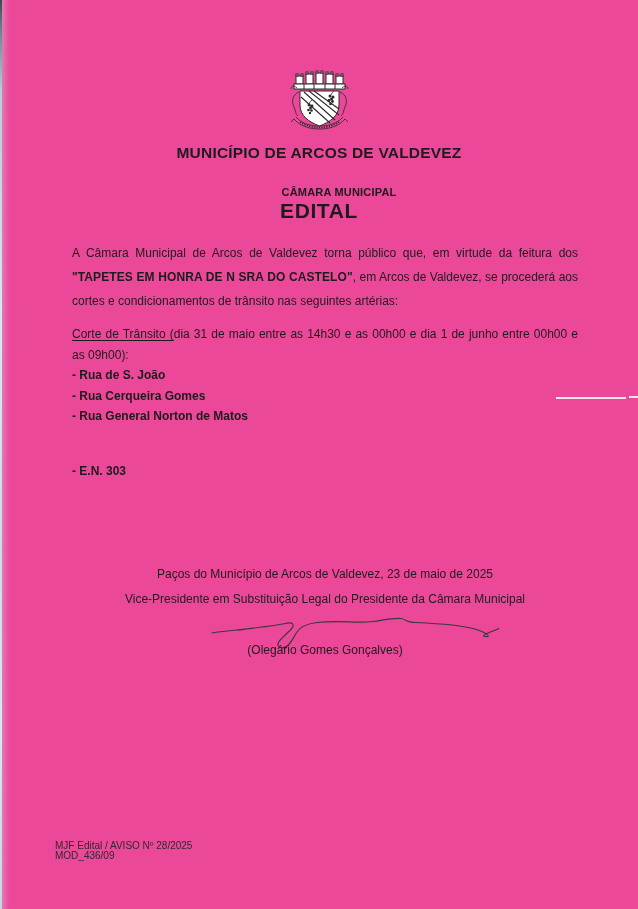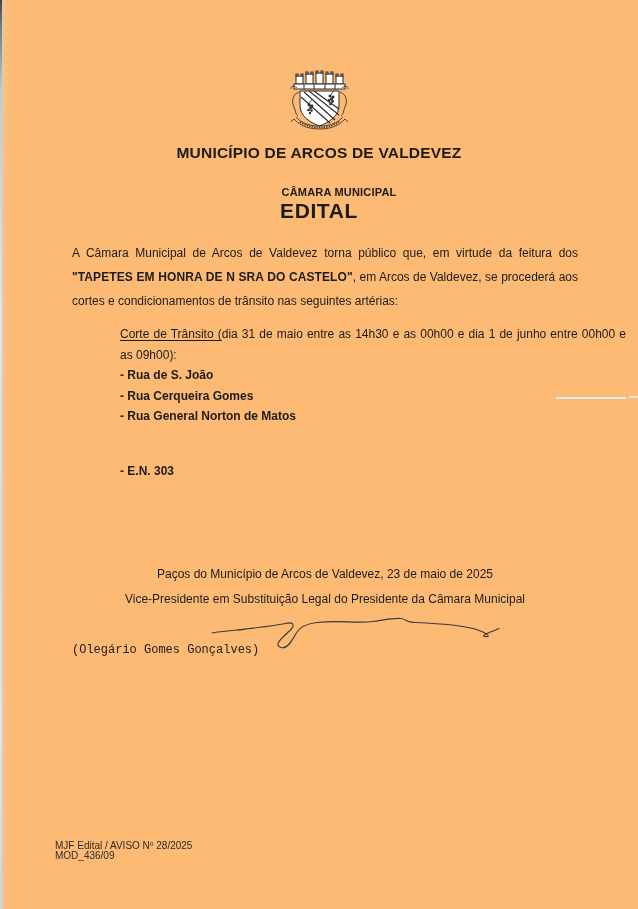--- a/index.html
+++ b/index.html
@@ -1,18 +1,18 @@
 <!DOCTYPE html>
 <html><head>
 <meta charset="utf-8">
 <style>
   html,body{margin:0;padding:0;background:#e8e8e8;}
   .page{
     position:relative;width:638px;height:909px;margin:0 auto;
-    background:#fdba74;overflow:hidden;
+    background:#ec4899;overflow:hidden;
     font-family:"Liberation Sans","DejaVu Sans",sans-serif;
     color:#1c1c1c;
   }
   
   .scan-edge{
     position:absolute;left:0;top:0;width:2px;height:100%;
     background:linear-gradient(180deg,#41464b 0%,#6d7d8b 3%,#bccbd8 10%,#dde6ee 35%,#cfdce6 60%,#dbe6ee 80%,#c9d6e2 100%);
   }
   .scan-fade{
     position:absolute;left:2px;top:0;width:7px;height:100%;
@@ -24,30 +24,30 @@
   .crest{position:absolute;left:289px;top:70px;width:61px;height:63px;}
 
   .h-line{position:absolute;left:0;width:100%;text-align:center;font-weight:700;}
   .h-municipality{top:144px;font-size:15.5px;letter-spacing:.2px;}
   .h-camara{top:186px;font-size:11px;letter-spacing:.2px;padding-left:20px;}
   .h-edital{top:199px;font-size:21px;letter-spacing:.6px;}
 
   .textcol{position:absolute;left:72px;width:506px;font-size:12px;}
   .intro{top:241px;line-height:24px;text-align:justify;}
   .intro b{letter-spacing:.1px;}
-  .sec{line-height:20.5px;margin-left:48px;}
+  .sec{line-height:20.5px;}
   .sec-1{top:324px;}
   .sec-2{top:461px;}
   .sec-head{margin:0;text-align:justify;}
   .u{text-decoration:underline;text-underline-offset:2px;}
   .street{font-weight:700;}
 
   .closing-place{top:567px;text-align:center;}
   .closing-role{top:592px;text-align:center;}
-  .closing-name{top:643px;font-family:Liberation Mono, monospace;}
+  .closing-name{top:643px;text-align:center;}
   .signature{position:absolute;left:204px;top:606px;width:300px;height:46px;}
 
   .footer{position:absolute;left:55px;top:841px;font-size:10px;line-height:9.5px;color:#2b2b2b;}
   p{margin:0;}
 </style>
 </head>
 <body>
 
 <div class="page">
 

